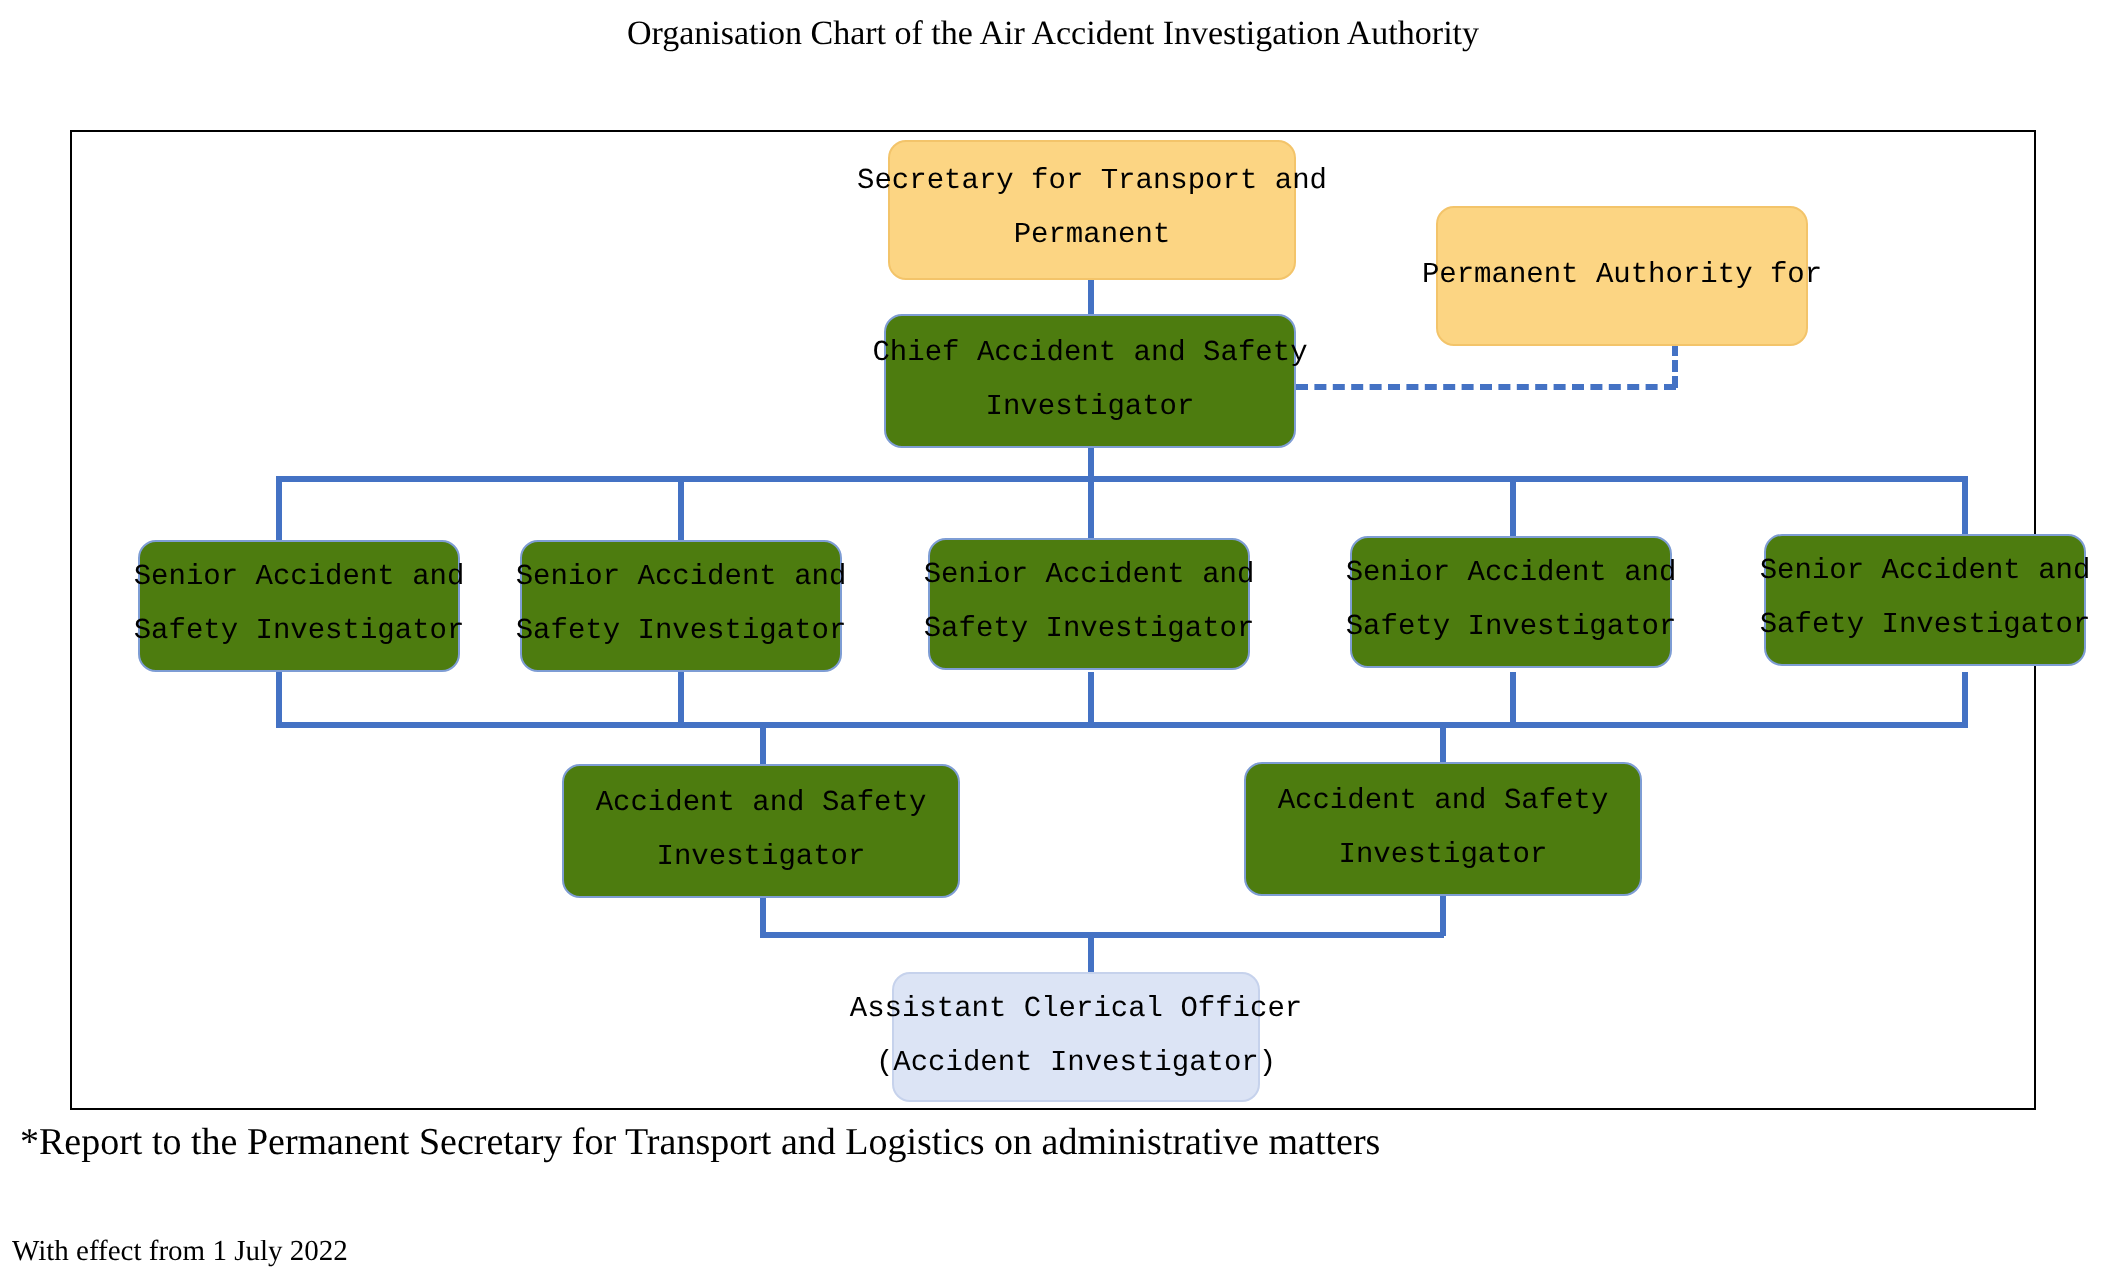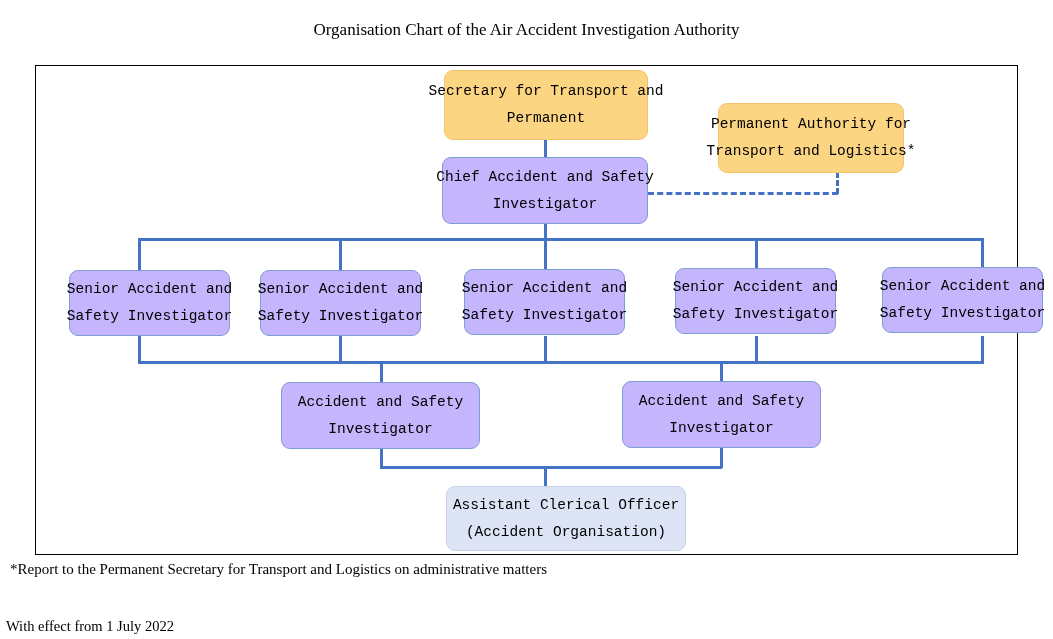--- a/index.html
+++ b/index.html
@@ -13,21 +13,21 @@
     position: relative;
     font-family: "Liberation Serif", "DejaVu Serif", serif;
     color: #000000;
     overflow: hidden;
   }
 
   
   .title-block {
     position: absolute;
     left: 0;
-    top: 13px;
+    top: 0;
     width: 1053px;
     text-align: center;
   }
   .title-line-1 {
     font-size: 17px;
     line-height: 28px;
     margin-top: 3px;
     white-space: nowrap;
   }
   .title-line-2 {
@@ -93,34 +93,34 @@
     line-height: 27px;
     padding: 2px 6px;
   }
   .node .ln { display: block; white-space: nowrap; }
 
   .node-amber {
     background: #FCD583;
     border: 1px solid #F3C46A;
   }
   .node-blue {
-    background: #c4b5fd;
+    background: #4d7c0f;
     border: 1px solid #7E9DD4;
   }
   .node-lightblue {
     background: #DCE4F5;
     border: 1px solid #C6D2EC;
   }
 
   
   .footnote {
     position: absolute;
     left: 10px;
     top: 561px;
-    font-size: 15px;
+    font-size: 19px;
     white-space: nowrap;
   }
   .effect-date {
     position: absolute;
     left: 6px;
     top: 618px;
     font-size: 14.5px;
     white-space: nowrap;
   }
 </style>
@@ -165,21 +165,20 @@
   <div class="conn conn-h" style="left:368px; top:466px; width:342px;"></div>
   <div class="conn conn-v" style="left:532px; top:466px; height:22px;"></div>
 
   <div class="node node-amber" style="left:432px; top:70px; width:204px; height:70px;">
     <span class="ln">Secretary for Transport and</span>
     <span class="ln">Permanent</span>
   </div>
 
   <div class="node node-amber" style="left:706px; top:103px; width:186px; height:70px;">
     <span class="ln">Permanent Authority for</span>
-    <span class="ln">Transport and  Logistics*</span>
   </div>
 
   <div class="node node-blue" style="left:430px; top:157px; width:206px; height:67px;">
     <span class="ln">Chief Accident and Safety</span>
     <span class="ln">Investigator</span>
   </div>
 
   <div class="node node-blue" style="left:57px; top:270px; width:161px; height:66px;">
     <span class="ln">Senior Accident and</span>
     <span class="ln">Safety Investigator</span>
@@ -208,21 +207,21 @@
   <div class="node node-blue" style="left:269px; top:382px; width:199px; height:67px;">
     <span class="ln">Accident and Safety</span>
     <span class="ln">Investigator</span>
   </div>
 
   <div class="node node-blue" style="left:610px; top:381px; width:199px; height:67px;">
     <span class="ln">Accident and Safety</span>
     <span class="ln">Investigator</span>
   </div>
 
-  <div class="node node-lightblue" style="left:434px; top:486px; width:240px; height:65px;text-align:right;">
+  <div class="node node-lightblue" style="left:434px; top:486px; width:184px; height:65px;text-align:right;">
     <span class="ln">Assistant Clerical Officer</span>
-    <span class="ln">(Accident Organisation)</span>
+    <span class="ln">(Accident Investigator)</span>
   </div>
 
 </div>
 
 <div class="footnote">*Report to the Permanent Secretary for Transport and Logistics on administrative matters</div>
 <div class="effect-date">With effect from 1 July 2022</div>
 
 </body></html>

